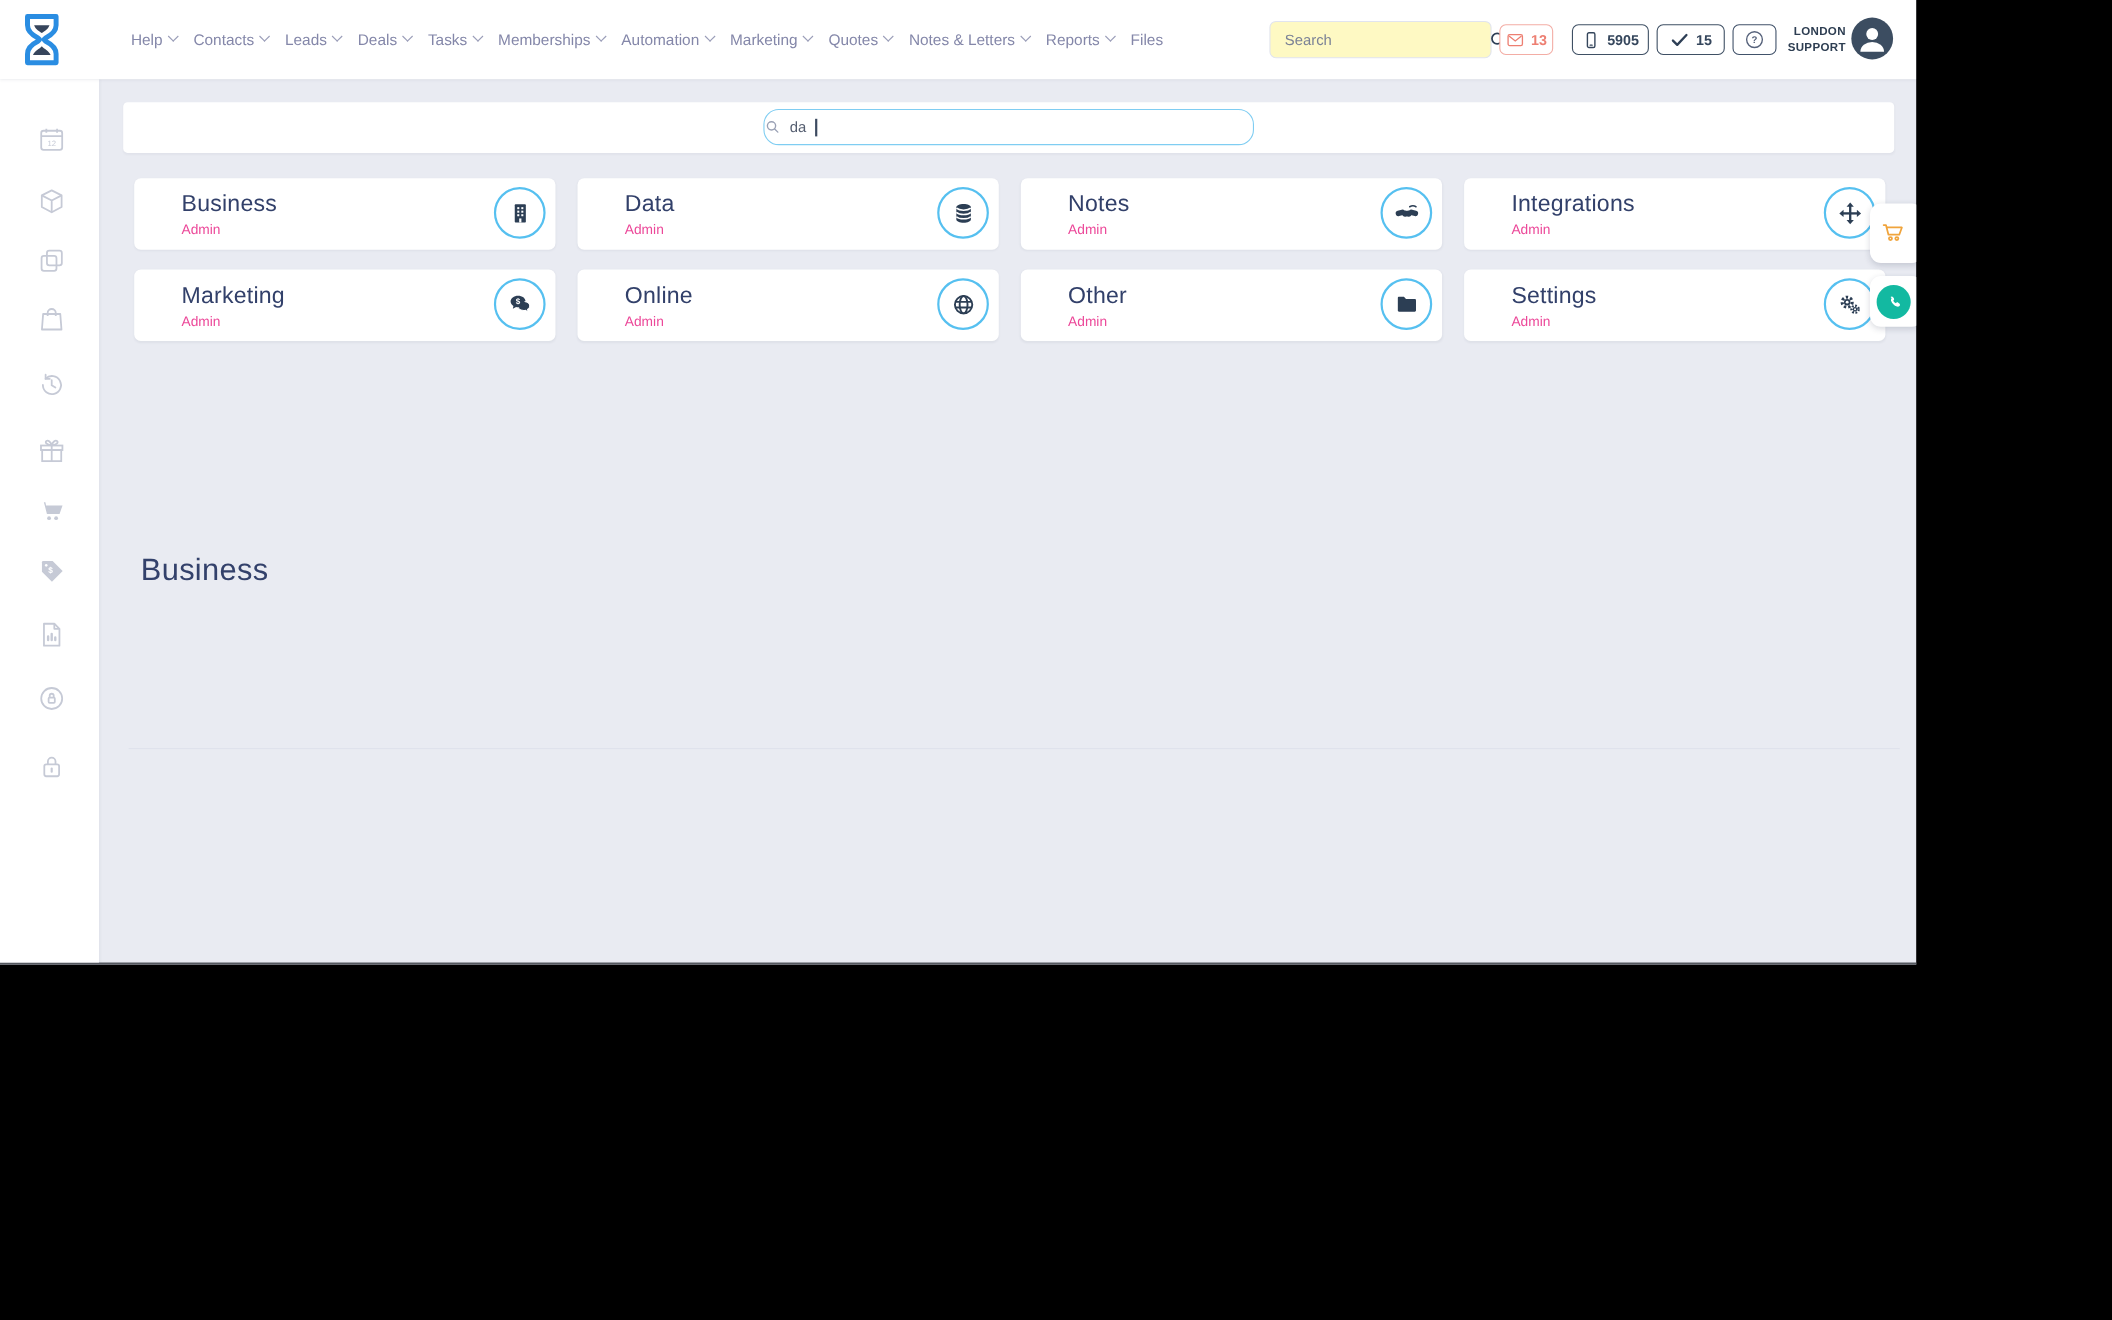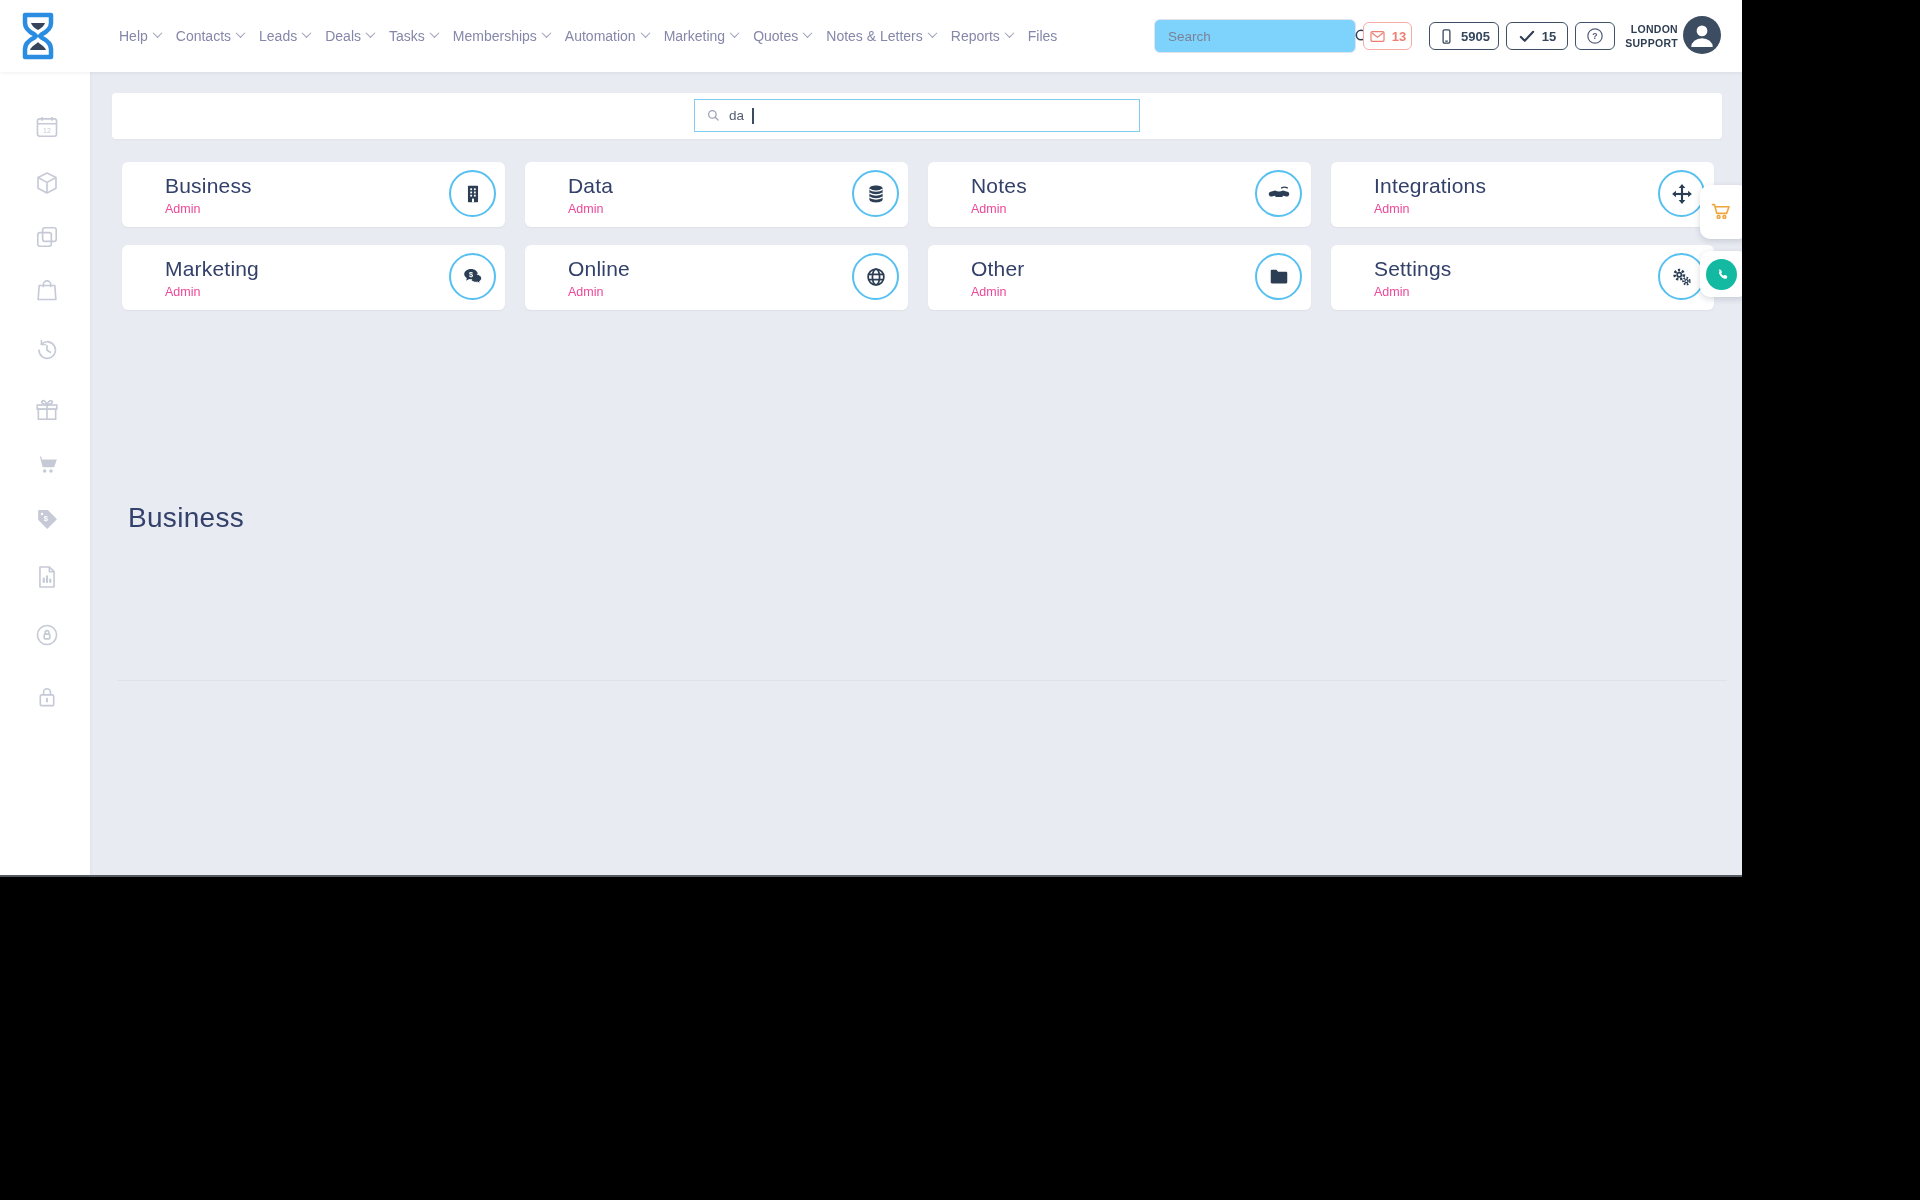--- a/index.html
+++ b/index.html
@@ -11,21 +11,21 @@
   
   .header { position:absolute; left:0; top:0; width:1742px; height:72px; background:#fff;
             box-shadow:0 1px 3px rgba(40,50,80,.08); z-index:30; }
   .logo { position:absolute; left:18px; top:11px; width:40px; height:50px; cursor:pointer; }
   .nav { position:absolute; left:119px; top:0; height:72px; display:flex; align-items:center; gap:15px; }
   .nav-item { display:flex; align-items:center; gap:6px; font-size:14px; color:#8487a9;
               cursor:pointer; white-space:nowrap; }
   .caret { width:7px; height:7px; border-right:1.6px solid #9a9db8; border-bottom:1.6px solid #9a9db8;
            transform:rotate(45deg) translate(-1px,-1px); margin-top:-3px; }
   .search-box { position:absolute; left:1154px; top:19px; width:202px; height:34px;
-                border:1px solid #e1e4ee; border-radius:6px; background:#7dd3fc;
+                border:1px solid #e1e4ee; border-radius:6px; background:#fef9c3;
                 display:flex; align-items:center; }
   .search-box input { border:none; outline:none; flex:1; height:100%; padding:0 8px 0 13px;
                       font-size:13.5px; color:#3c4a60; font-family:inherit; background:transparent; }
   .search-box input::placeholder { color:#7b8296; }
   .search-btn { width:36px; height:100%; display:flex; align-items:center; justify-content:center; cursor:pointer; }
   .hbadge { position:absolute; top:22px; height:28px; border-radius:6px; border:1px solid #3f5064;
             display:flex; align-items:center; justify-content:center; gap:6px;
             font-size:13px; font-weight:bold; color:#35465c; background:#fff; cursor:pointer; }
   .hbadge.mail { left:1363px; width:49px; border-color:#f3ada5; color:#ed7f72; }
   .hbadge.phone { left:1429px; width:70px;text-align:right; }
@@ -41,22 +41,22 @@
   .sidebar { position:absolute; left:0; top:72px; width:90px; height:805px; background:#fff;
              box-shadow:1px 0 3px rgba(40,50,80,.05); z-index:20; }
   .side-icon { position:absolute; left:34px; width:26px; height:26px; cursor:pointer; }
   .side-icon svg { width:26px; height:26px; }
 
   
   .content { position:absolute; left:90px; top:72px; width:1652px; height:805px; }
   .admin-searchbar { position:absolute; left:22px; top:21px; width:1610px; height:46px;
                      background:#fff; border-radius:4px; box-shadow:0 1px 2px rgba(40,50,80,.04); }
   .admin-input { position:absolute; left:50%; top:6px; transform:translateX(-50%);
-                 width:446px; height:33px; border:1px solid #7fcdf2; border-radius:0;
-                 background:#fff; display:flex; align-items:center; padding-left:11px; gap:8px;
+                 width:446px; height:33px; border:1px solid #7fcdf2; border-radius:14px;
+                 background:#fff; display:flex; align-items:center; gap:8px;
                  cursor:text; }
   .admin-input .val { font-size:13.5px; color:#555e70; }
   .cursor-bar { width:1.5px; height:16px; background:#3c4a60; animation:blink 1s steps(1) infinite; }
   @keyframes blink { 50% { opacity:0; } }
 
   .grid { position:absolute; left:32px; top:90px; width:1592px;
           display:grid; grid-template-columns:repeat(4,383px); gap:18px 20px; }
   .card { height:65px; background:#fff; border-radius:6px; position:relative;
           box-shadow:0 1px 2px rgba(44,62,84,.06); cursor:pointer; }
   .card .ttl { position:absolute; left:43px; top:12px; font-size:21px; color:#32406a; letter-spacing:.2px; }

